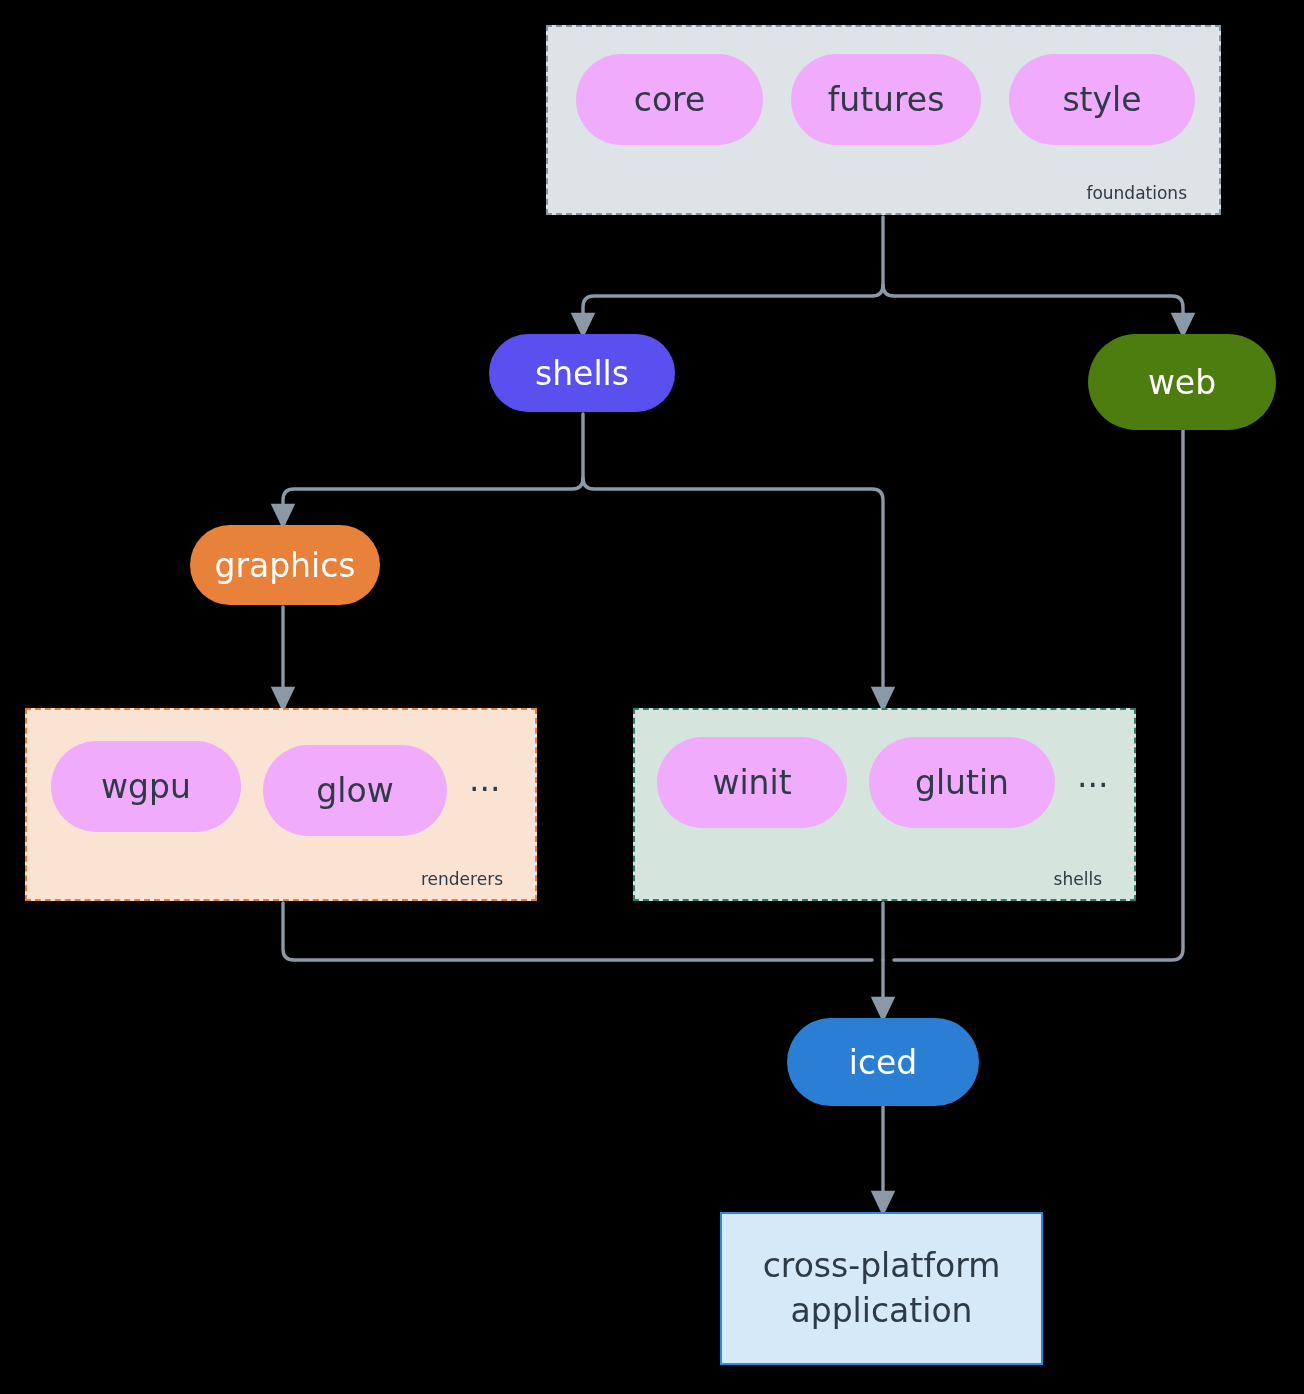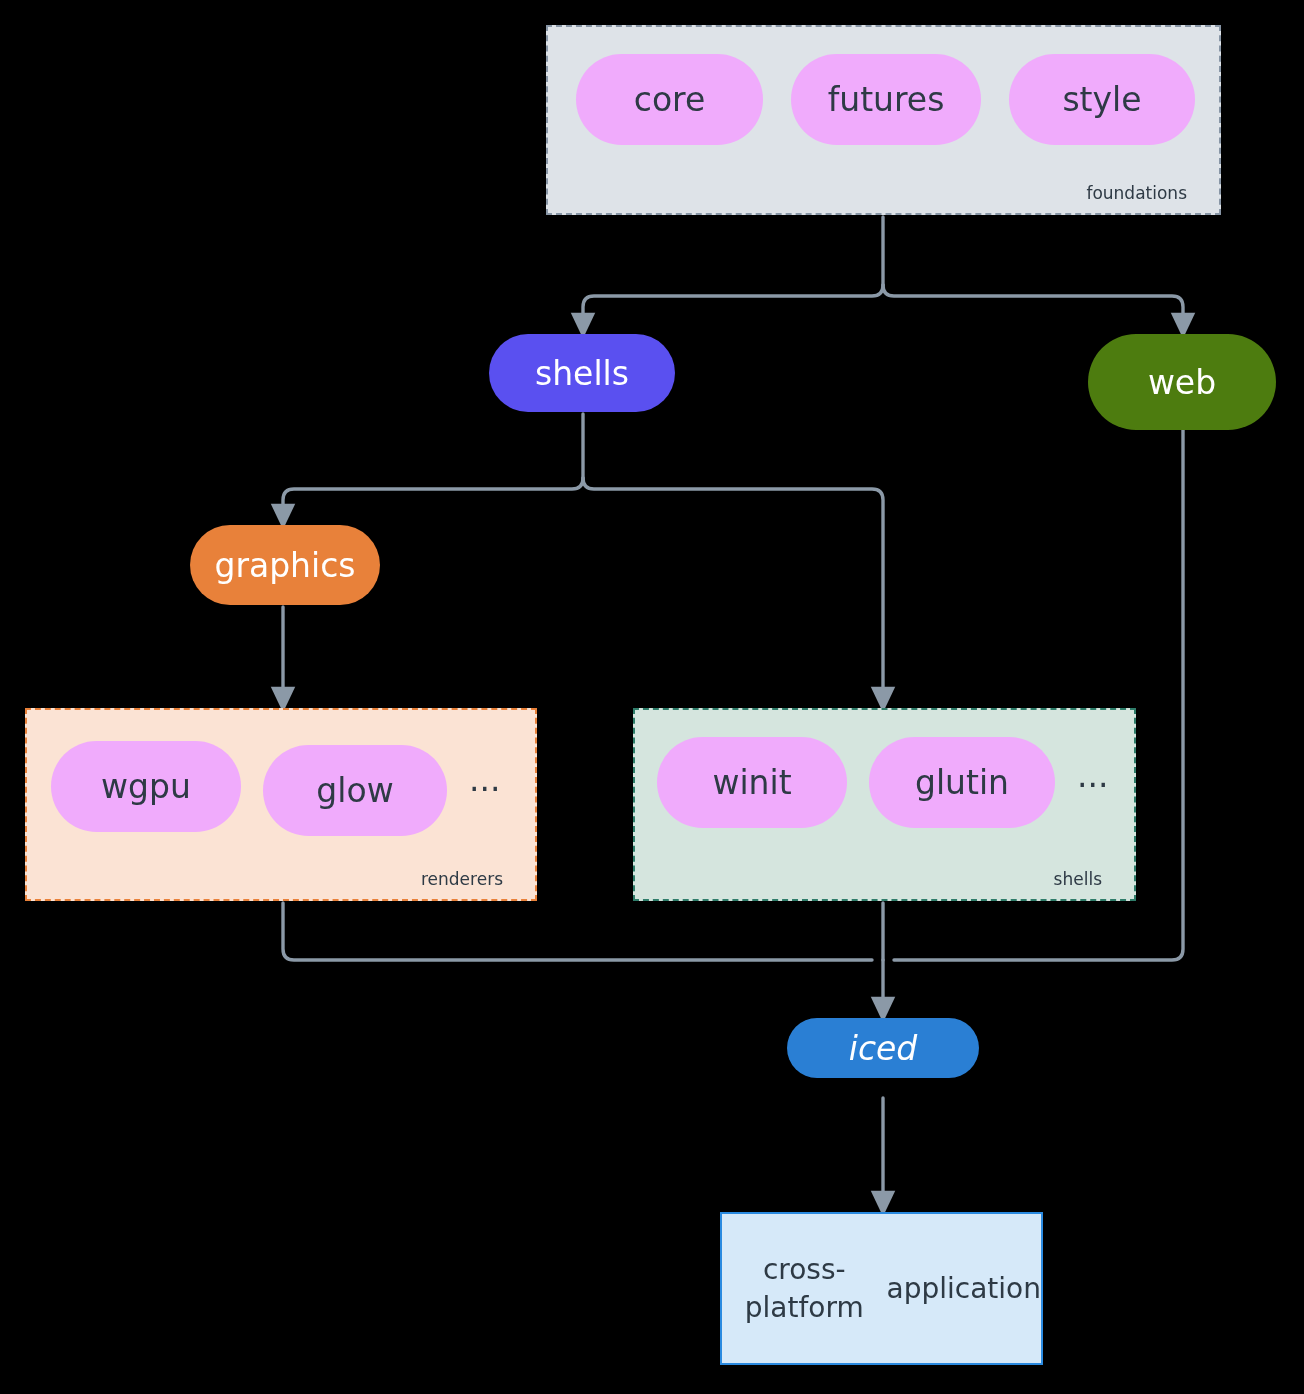--- a/index.html
+++ b/index.html
@@ -93,30 +93,31 @@
     align-items: center;
     justify-content: center;
     border-radius: 60px;
     color: #ffffff;
     font-size: 33px;
     box-sizing: border-box;
   }
   .n-native { left: 489px; top: 334px; width: 186px; height: 78px; background: #5a50f0; }
   .n-web    { left: 1088px; top: 334px; width: 188px; height: 96px; background: #4d7c0f; }
   .n-graphics { left: 190px; top: 525px; width: 190px; height: 80px; background: #e8813a; }
-  .n-iced   { left: 787px; top: 1018px; width: 192px; height: 60px; background: #2a7fd4; font-style: italic; }
+  .n-iced   { left: 787px; top: 1018px; width: 192px; height: 88px; background: #2a7fd4; }
 
   
   .boxnode {
     position: absolute;
     display: flex;
+    flex-direction: column;
     align-items: center;
     justify-content: center;
     box-sizing: border-box;
-    font-size: 28px;
+    font-size: 33px;
     line-height: 1.35;
     color: #2e3a45;
     text-align: center;
   }
   .n-app {
     left: 720px; top: 1212px;
     width: 323px; height: 153px;
     background: #d6e9f9;
     border: 2px solid #2a8ae0;
   }

